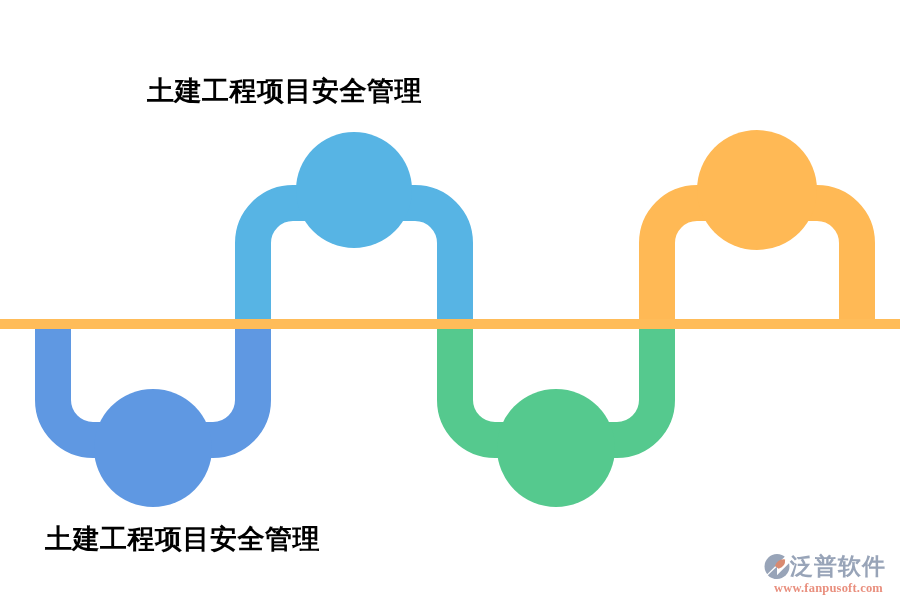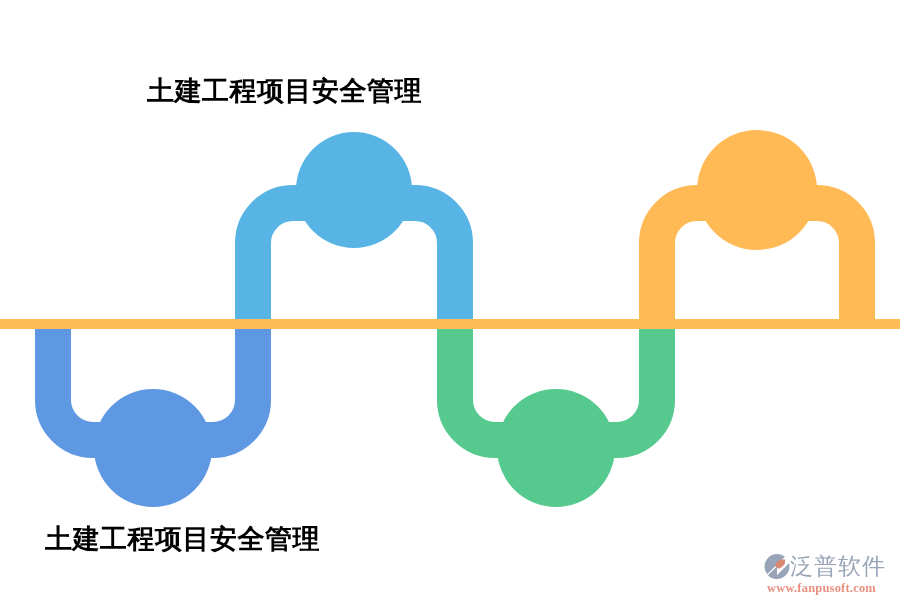--- a/index.html
+++ b/index.html
@@ -27,31 +27,31 @@
   #brand-logo{
     position:absolute;
     left:764px;top:551px;
     width:132px;
     text-align:left;
   }
   #logo-row{display:flex;align-items:center;}
   #logo-mark{width:26px;height:27px;flex:0 0 auto;}
   #logo-name{
     font-size:23px;
-    font-weight:normal;
+    font-weight:bold;
     letter-spacing:1px;
     white-space:nowrap;
   }
   #logo-url{
     font-size:12.5px;
     font-weight:bold;
     font-family:"Liberation Serif", serif;
     white-space:nowrap;
     margin-top:-1px;
-    margin-left:3px;
+    margin-left:10px;
     letter-spacing:0.2px;
   }
 </style>
 </head>
 <body>
 
 <div id="canvas">
 
   <svg id="wave-svg" width="900" height="600" viewBox="0 0 900 600">
 

